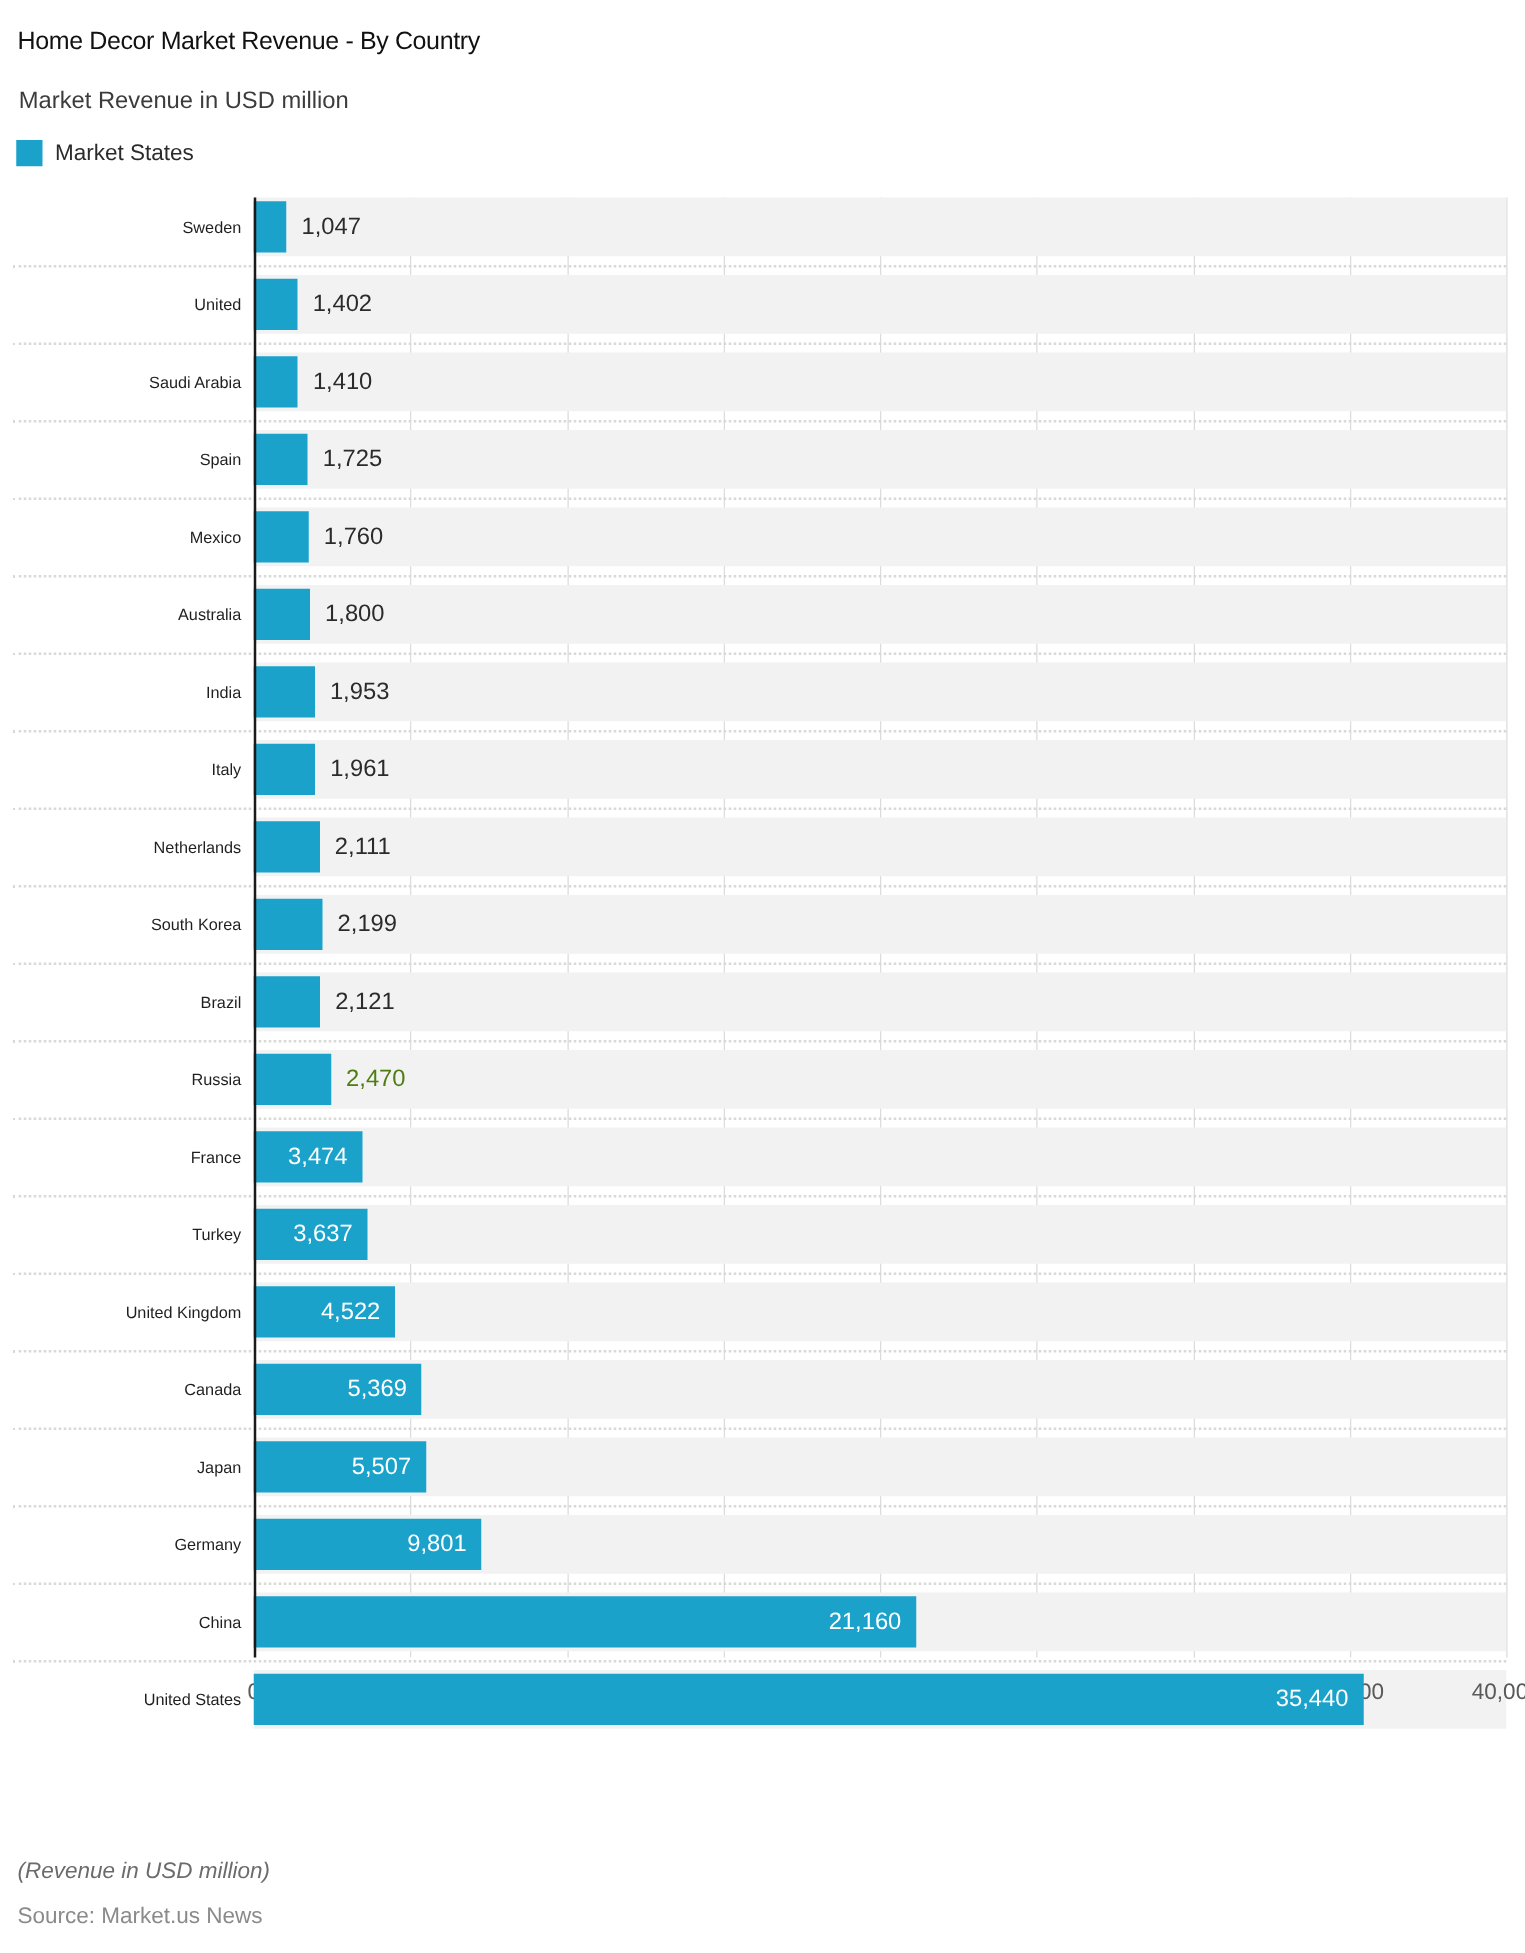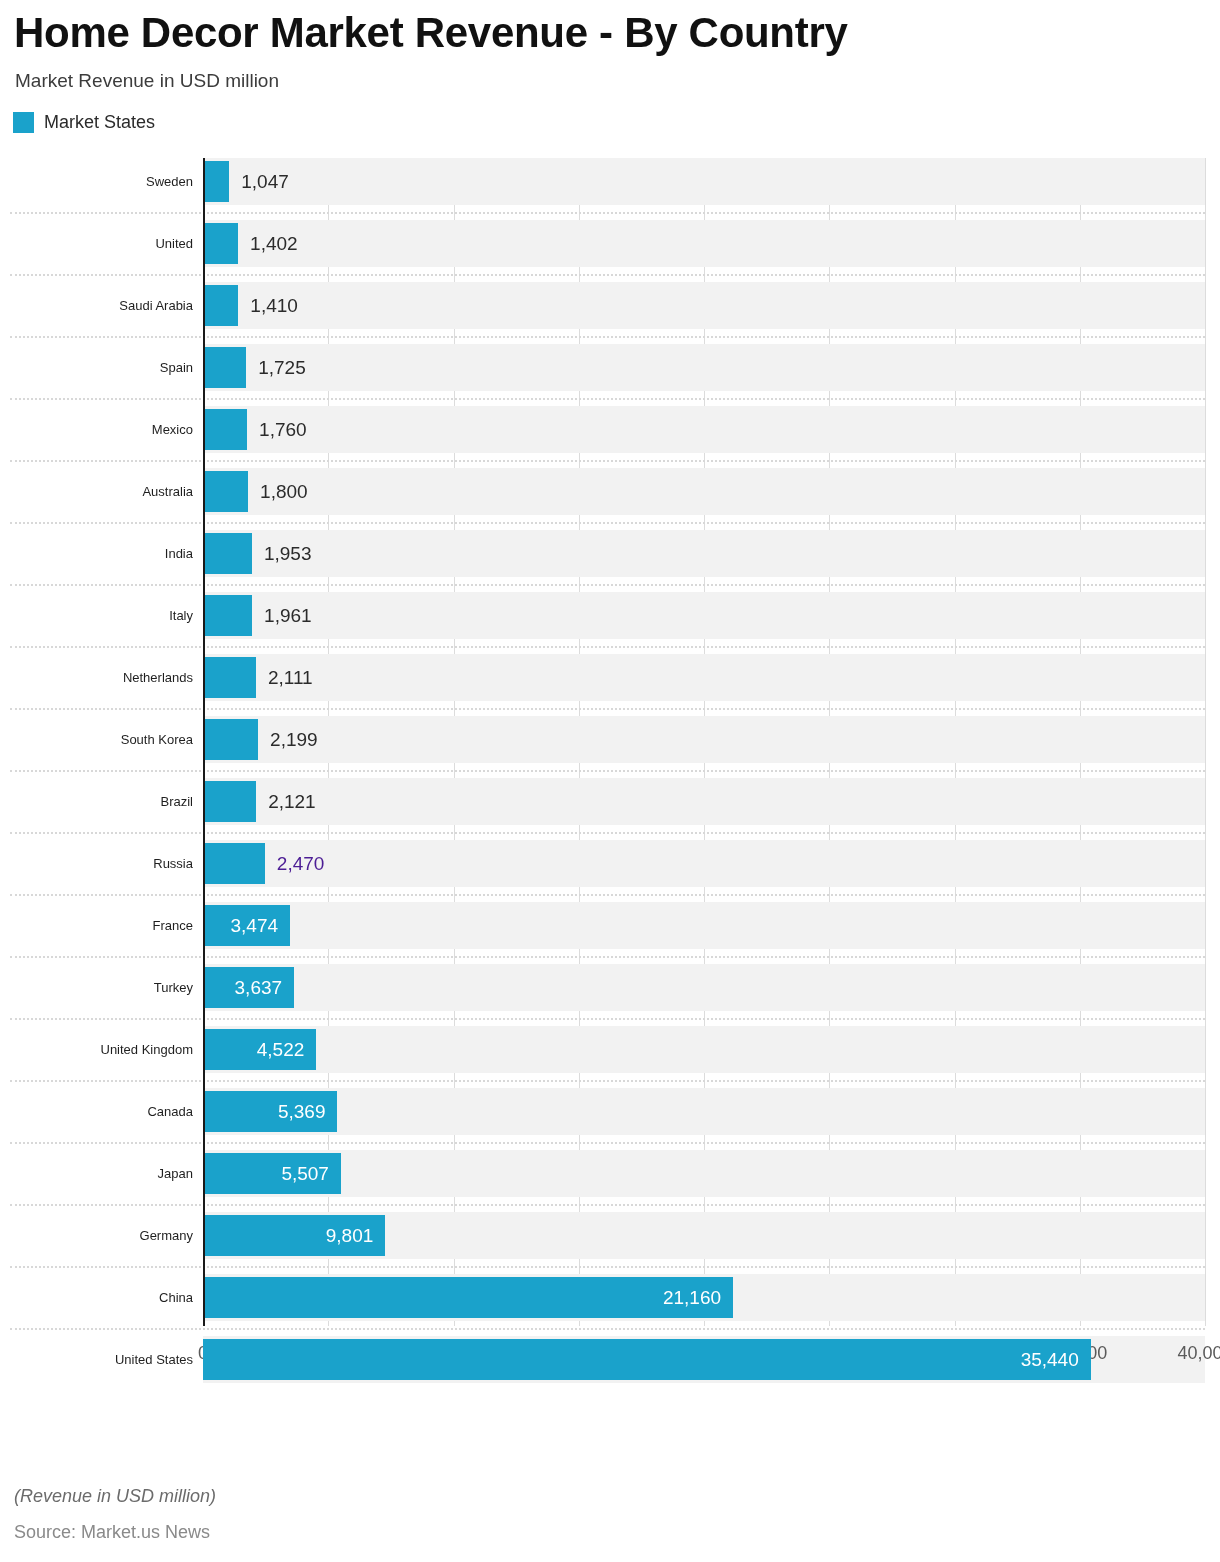--- a/index.html
+++ b/index.html
@@ -14,22 +14,22 @@
     color: #333333;
     overflow: hidden;
     position: relative;
   }
 
   
   .chart-header {
     padding: 14px 16px 0 14px;
   }
   .chart-title {
-    font-size: 42px;
-    font-weight: bold;
+    font-size: 20px;
+    font-weight: normal;
     color: #111111;
     letter-spacing: -0.3px;
     line-height: 38px;
     margin: 0;
     white-space: nowrap;
   }
   .chart-subtitle {
     font-size: 19px;
     font-weight: normal;
     color: #3c3c3c;
@@ -293,21 +293,21 @@
           <div class="row-band" style="background: rgb(242, 242, 242);"></div>
           <div class="cat-label">Brazil</div>
           <div class="bar" title="Brazil: 2,121" style="width: 53.1311px; background: rgb(26, 162, 203);"></div>
           <div class="bar-value outside" style="left: 268.131px; color: rgb(43, 43, 43);">2,121</div>
           <div class="row-sep" style="border-top-color: rgb(216, 216, 216);"></div>
         </div>
         <div class="row">
           <div class="row-band" style="background: rgb(242, 242, 242);"></div>
           <div class="cat-label">Russia</div>
           <div class="bar" title="Russia: 2,470" style="width: 61.8735px; background: rgb(26, 162, 203);"></div>
-          <div class="bar-value outside" style="left: 276.873px; color: #4c1d95; text-align: center;">2,470</div>
+          <div class="bar-value outside" style="left: 276.873px; color: #4d7c0f; text-align: center;">2,470</div>
           <div class="row-sep" style="border-top-color: rgb(216, 216, 216);"></div>
         </div>
         <div class="row">
           <div class="row-band" style="background: rgb(242, 242, 242);"></div>
           <div class="cat-label">France</div>
           <div class="bar" title="France: 3,474" style="width: 87.0237px; background: rgb(26, 162, 203);"></div>
           <div class="bar-value inside" style="left: 203px; width: 75.0237px; text-align: right; color: rgb(255, 255, 255);">3,474</div>
           <div class="row-sep" style="border-top-color: rgb(216, 216, 216);"></div>
         </div>
         <div class="row">

